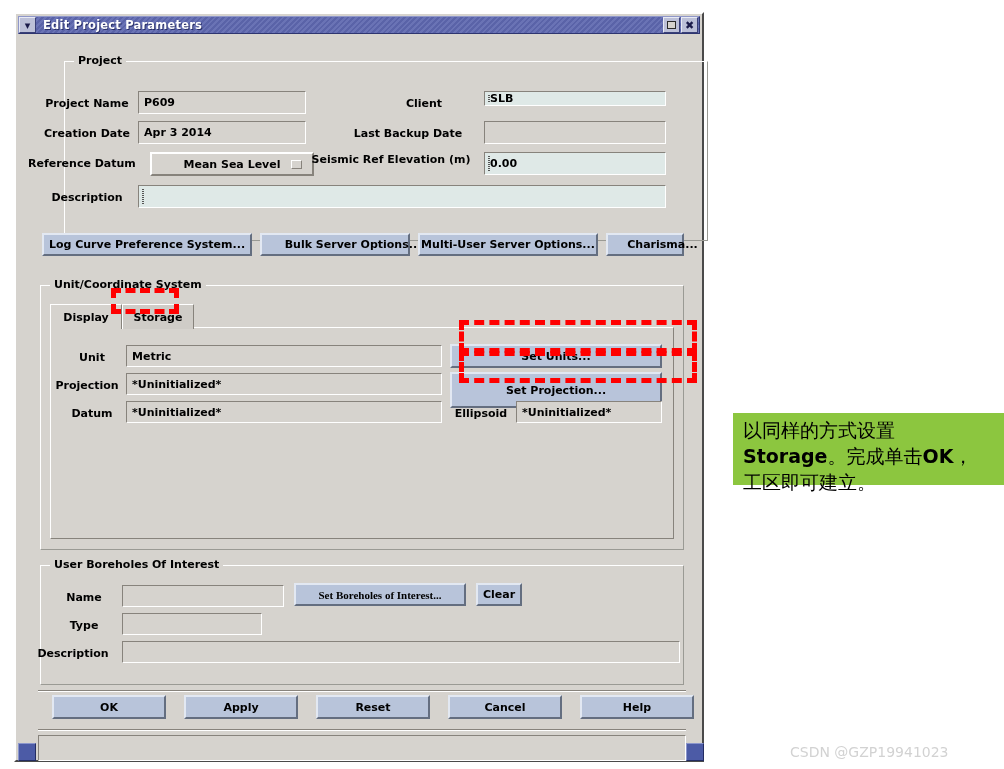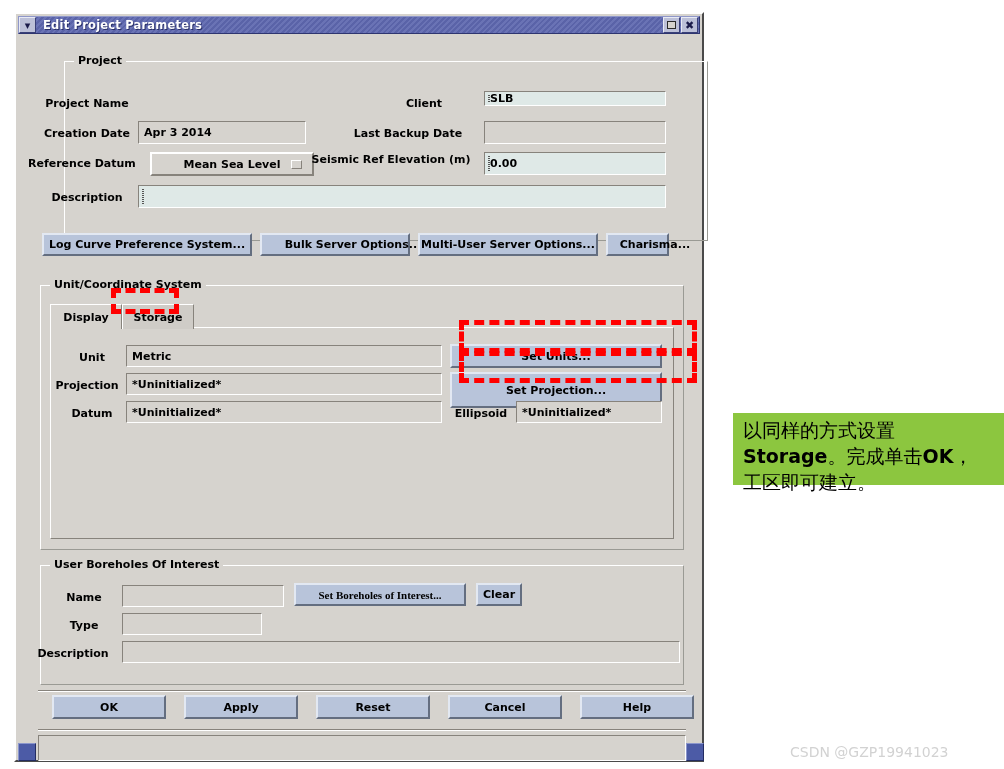--- a/index.html
+++ b/index.html
@@ -313,41 +313,42 @@
     <div class="group" style="left:22px; top:26px; width:644px; height:180px;margin-left:24px;">
       <div class="group-inner"></div>
       <div class="group-title">Project</div>
     </div>
 
     <div class="lbl" style="left:22px; top:62px; width:94px;">Project Name</div>
     <div class="lbl" style="left:22px; top:92px; width:94px;">Creation Date</div>
     <div class="lbl" style="left:10px; top:122px; width:106px;">Reference Datum</div>
     <div class="lbl" style="left:22px; top:156px; width:94px;">Description</div>
 
+    <div class="field" style="left:120px; top:56px; width:168px; height:23px;">P609</div>
     <div class="field" style="left:120px; top:86px; width:168px; height:23px;">Apr 3 2014</div>
 
     <div class="optbtn" style="left:132px; top:117px; width:164px; height:24px;">
       <span>Mean Sea Level</span>
       <span class="opt-ind"></span>
     </div>
 
     <div class="field editable caret" style="left:120px; top:150px; width:528px; height:23px;"></div>
 
     <div class="lbl" style="left:350px; top:62px; width:112px;">Client</div>
     <div class="lbl" style="left:318px; top:92px; width:144px;">Last Backup Date</div>
     <div class="lbl" style="left:284px; top:118px; width:178px;">Seismic Ref Elevation (m)</div>
 
     <div class="field editable caret" style="left:466px; top:56px; width:182px; height:15px;">SLB</div>
     <div class="field" style="left:466px; top:86px; width:182px; height:23px;"></div>
     <div class="field editable caret" style="left:466px; top:117px; width:182px; height:23px;">0.00</div>
 
     <div class="btn" style="left:24px; top:198px; width:210px; height:23px;">Log Curve Preference System...</div>
     <div class="btn" style="left:242px; top:198px; width:150px; height:23px;padding-left:36px;">Bulk Server Options...</div>
     <div class="btn" style="left:400px; top:198px; width:180px; height:23px;">Multi-User Server Options...</div>
-    <div class="btn" style="left:588px; top:198px; width:63px; height:23px;padding-left:35px;">Charisma...</div>
+    <div class="btn" style="left:588px; top:198px; width:78px; height:23px;padding-left:35px;">Charisma...</div>
 
     <div class="group" style="left:22px; top:250px; width:644px; height:265px;">
       <div class="group-inner"></div>
       <div class="group-title">Unit/Coordinate System</div>
     </div>
 
     <div class="tabpanel" style="left:32px; top:292px; width:624px; height:212px;"></div>
     <div class="tab selected" style="left:32px; top:269px; width:72px;">
       <span>Display</span>
     </div>

